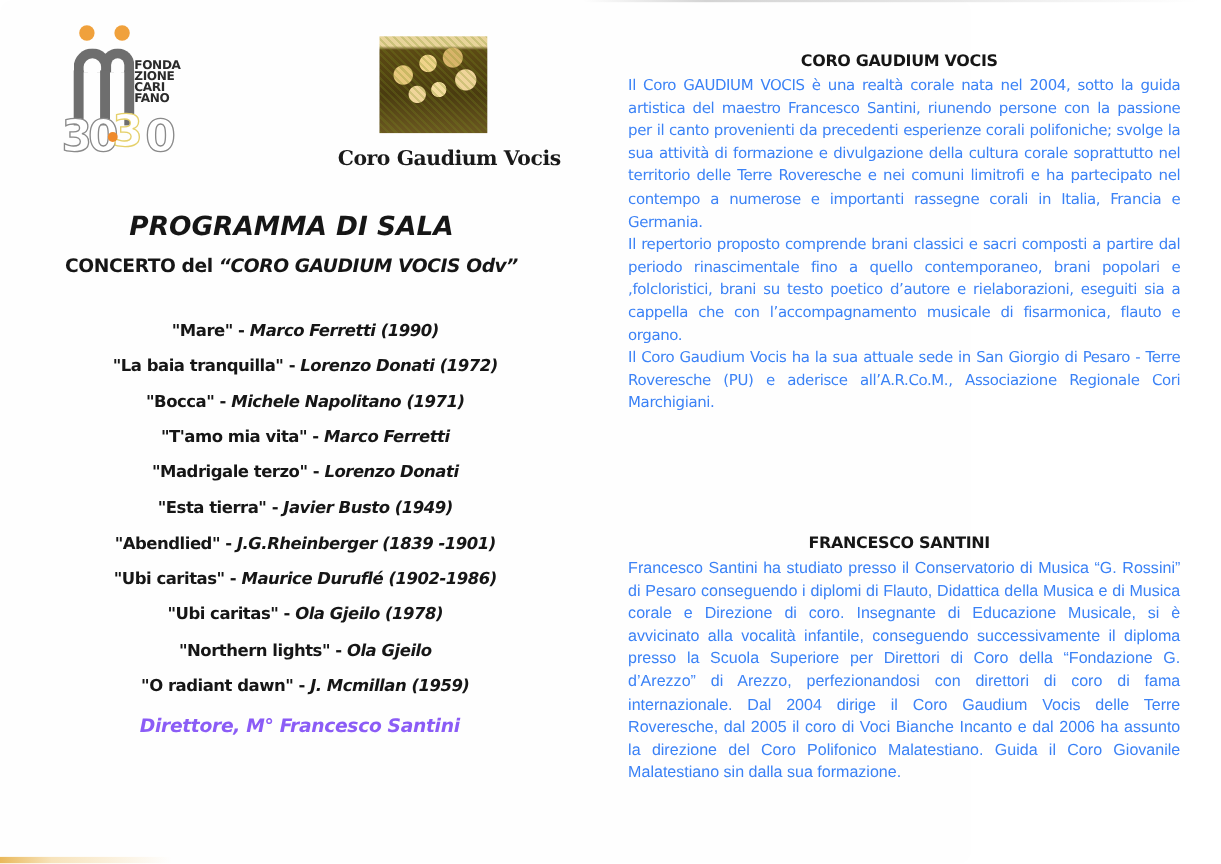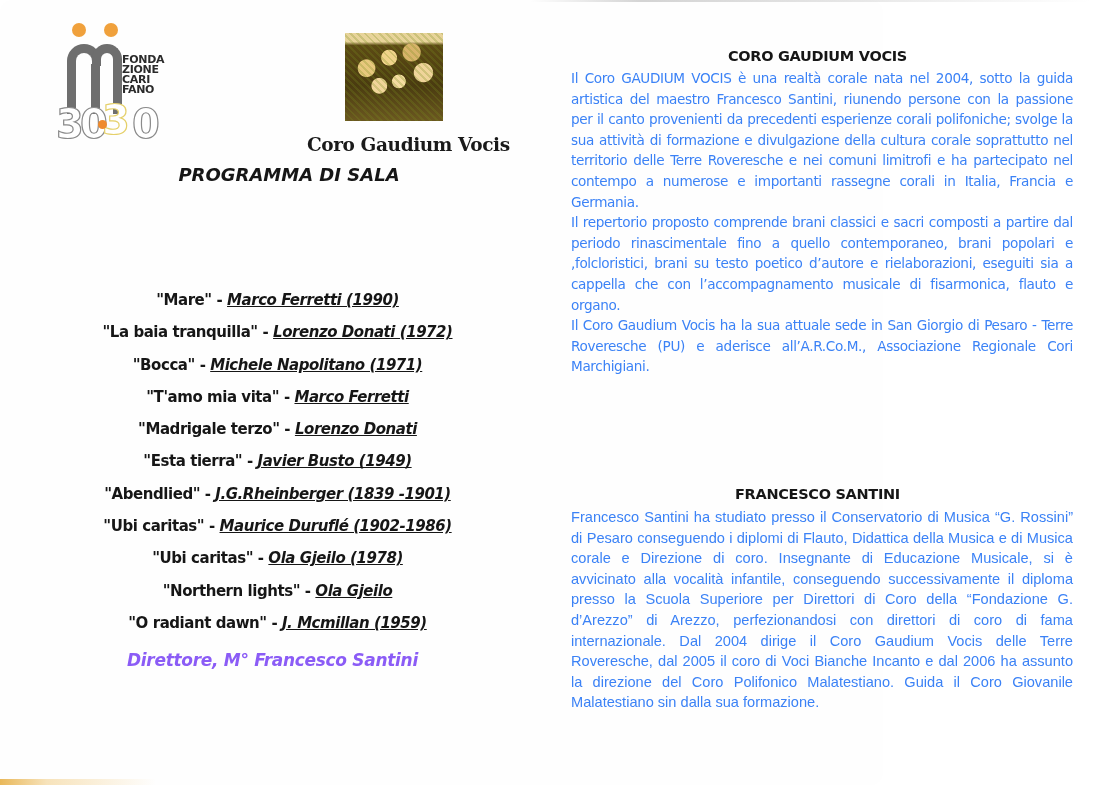--- a/index.html
+++ b/index.html
@@ -33,29 +33,29 @@
         radial-gradient(circle at 55% 55%, #f4dca0 0 9%, transparent 10%),
         radial-gradient(circle at 35% 60%, #f0d59a 0 9%, transparent 10%),
         linear-gradient(180deg, #e8d49a 0%, #e8d49a 10%, #5c4a14 14%, #4a3b10 60%, #6b5820 100%); }
     .photo::after { content: ""; position: absolute; inset: 0;
       background: repeating-linear-gradient(45deg, rgba(120,140,30,.25) 0 2px, rgba(0,0,0,0) 2px 5px); }
     .photo-caption { position: absolute; left: 307px; top: 134px; font-family: "DejaVu Serif", serif;
       font-weight: bold; font-size: 18.5px; color: #1a1a1a; letter-spacing: -0.4px; white-space: nowrap; }
 
     .heading { position: absolute; left: 0; width: 530px; text-align: center; font-family: "DejaVu Sans", sans-serif;
       font-weight: bold; color: #161616; white-space: nowrap; }
-    .h1 { top: 164px; font-size: 18px; font-style: italic; margin-left: 24px; }
+    .h1 { top: 192px; font-size: 24px; font-style: italic; }
     .h2 { top: 204px; font-size: 17.5px; font-style: italic; letter-spacing: -0.3px; }
     .h3 { top: 232px; font-size: 17px; letter-spacing: -0.4px; }
     .h3 i { font-style: italic; }
 
     .program { position: absolute; left: 0; top: 290px; width: 555px; list-style: none; }
     .program li { height: 32.3px; text-align: center; font-family: "DejaVu Sans", sans-serif; font-weight: bold;
       font-size: 15px; letter-spacing: -0.45px; color: #161616; white-space: nowrap; line-height: 20px; }
-    .program li .composer { font-style: italic; text-decoration: underline; }
+    .program li .composer { font-style: italic; }
     .director { position: absolute; left: 0; top: 650px; width: 545px; text-align: center; font-family: "DejaVu Sans", sans-serif;
       font-weight: bold; font-style: italic; font-size: 17px; letter-spacing: -0.3px; color: #8b5cf6; white-space: nowrap; }
 
     
     .section-title { position: absolute; left: 545px; width: 545px; text-align: center; font-family: "DejaVu Sans", sans-serif;
       font-weight: bold; font-size: 14.5px; color: #161616; letter-spacing: -0.3px; }
     .t1 { top: 48px; }
     .t2 { top: 486px; }
     .body-text { position: absolute; left: 571px; width: 502px; text-align: justify; font-family: "DejaVu Sans", sans-serif;
       font-size: 13.6px; line-height: 20.6px; color: #3b82f6; letter-spacing: -0.35px; }
@@ -88,20 +88,21 @@
     <span class="num" style="left:18px;">0</span>
     <span class="num n3b" style="left:40px; top:80px;">3</span>
     <span class="num" style="left:70px;">0</span>
     <div class="odot" style="left:36px; top:100px;"></div>
   </div>
 
   <div class="photo"></div>
   <div class="photo-caption">Coro Gaudium Vocis</div>
 
   <div class="heading h1">PROGRAMMA DI SALA</div>
+  <div class="heading h3"><span>CONCERTO del </span><i>“CORO GAUDIUM VOCIS Odv”</i></div>
 
   <ul class="program">
     <li><span>"Mare"</span><span> - </span><span class="composer">Marco Ferretti (1990)</span></li>
     <li><span>"La baia tranquilla"</span><span> - </span><span class="composer">Lorenzo Donati (1972)</span></li>
     <li><span>"Bocca"</span><span> - </span><span class="composer">Michele Napolitano (1971)</span></li>
     <li><span>"T'amo mia vita"</span><span> - </span><span class="composer">Marco Ferretti</span></li>
     <li><span>"Madrigale terzo"</span><span> - </span><span class="composer">Lorenzo Donati</span></li>
     <li><span>"Esta tierra"</span><span> - </span><span class="composer">Javier Busto (1949)</span></li>
     <li><span>"Abendlied"</span><span> - </span><span class="composer">J.G.Rheinberger (1839 -1901)</span></li>
     <li><span>"Ubi caritas"</span><span> - </span><span class="composer">Maurice Duruflé (1902-1986)</span></li>

